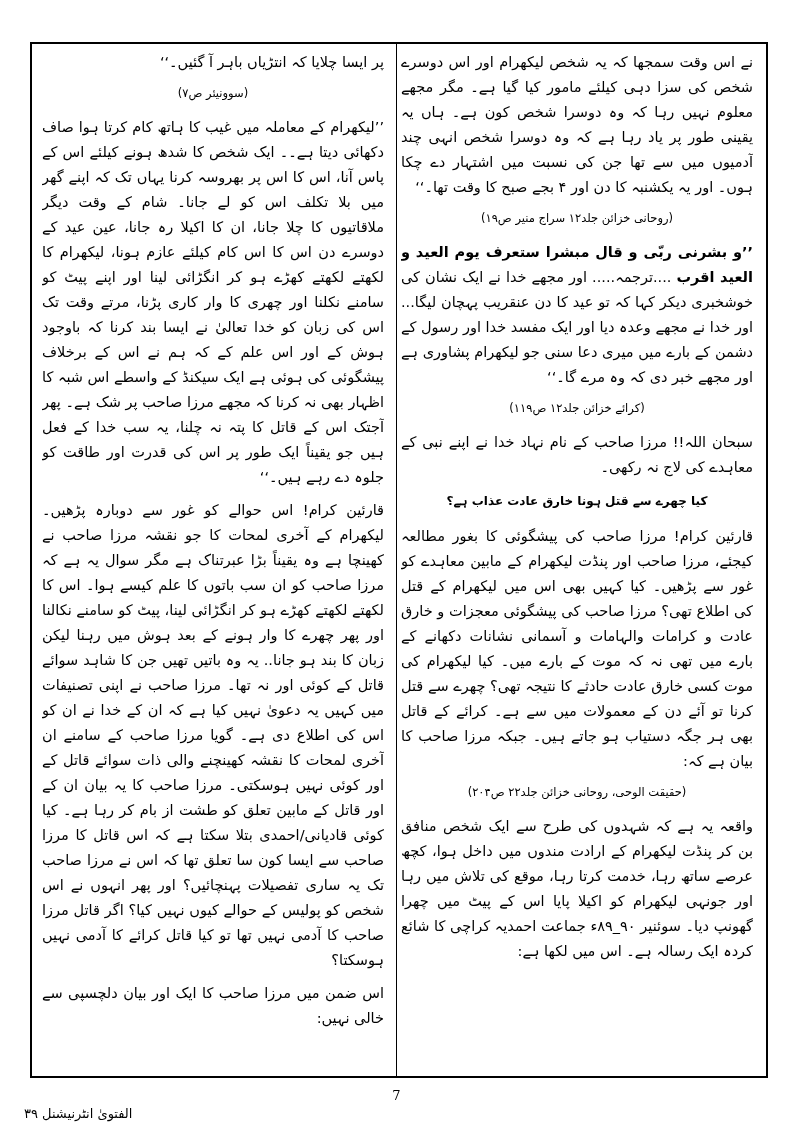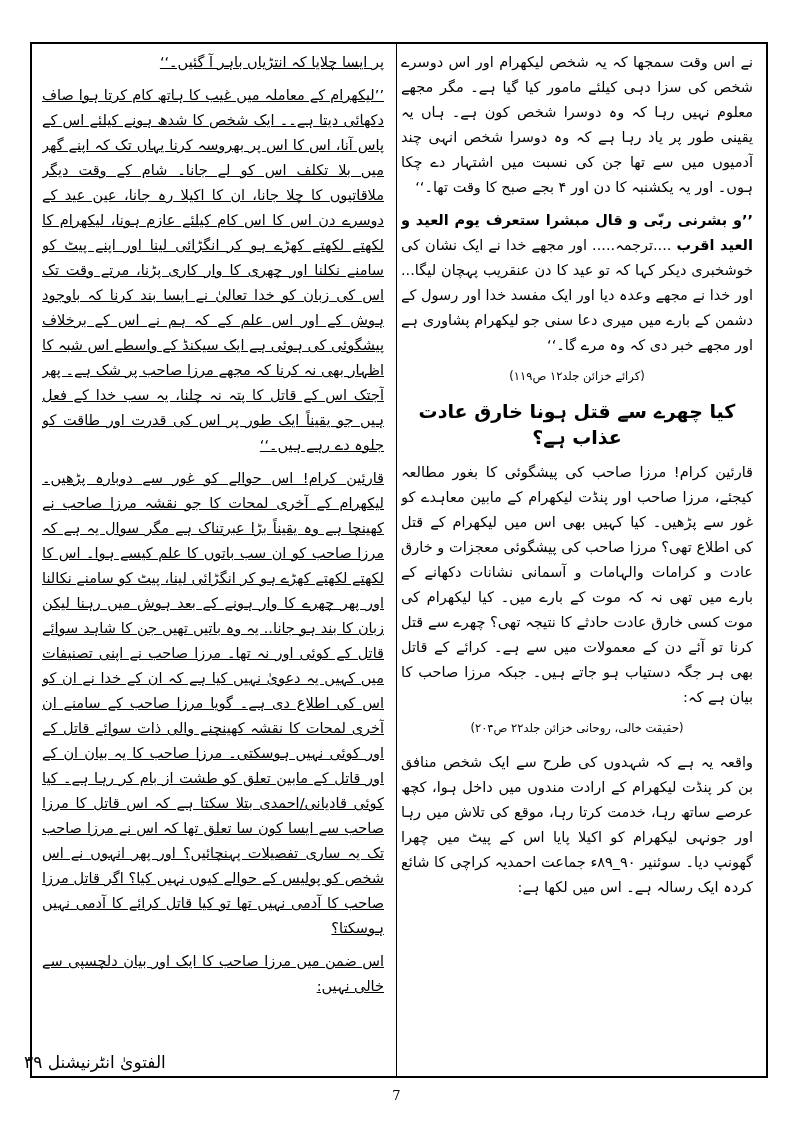--- a/index.html
+++ b/index.html
@@ -26,80 +26,83 @@
   .col{
     position:absolute;top:50px;
     height:1018px;
     overflow:hidden;
     direction:rtl;
     text-align:justify;
     font-size:14.5px;
     line-height:25px;
   }
   .col-right{right:40px;width:352px;}
-  .col-left{left:42px;width:342px;text-decoration:underline;}
+  .col-left{left:42px;width:342px;}
   p.body{margin:0 0 8px 0;text-align:justify;}
   p.body:last-child{margin-bottom:0;}
   .lead{font-weight:bold;}
   .ref{
     display:block;text-align:center;
     font-size:11.5px;line-height:20px;
     margin:0 0 12px 0;
   }
   .heading{
     margin:6px 0 10px 0;
     text-align:center;
     font-weight:bold;
-    font-size:19px;
+    font-size:12px;
     line-height:26px;
   }
   .footer-journal{
-    position:absolute;left:24px;top:1052px;
-    font-size:17px;direction:rtl;text-align:right;
+    position:absolute;left:24px;top:1106px;
+    font-size:13px;direction:rtl;text-align:right;
   }
   .page-number{
     position:absolute;left:0;right:0;top:1088px;
     text-align:center;
     font-family:"DejaVu Serif",serif;
     font-size:13px;direction:ltr;
   }
 </style>
 </head>
 <body>
 
 <div class="page">
 
   <div class="frame"></div>
   <div class="divider"></div>
 
   <div class="col col-right">
     <p class="body">
       <span>نے اس وقت سمجھا کہ یہ شخص لیکھرام اور اس دوسرے شخص کی سزا دہی کیلئے مامور کیا گیا ہے۔ مگر مجھے معلوم نہیں رہا کہ وہ دوسرا شخص کون ہے۔ ہاں یہ یقینی طور پر یاد رہا ہے کہ وہ دوسرا شخص انہی چند آدمیوں میں سے تھا جن کی نسبت میں اشتہار دے چکا ہوں۔ اور یہ یکشنبہ کا دن اور ۴ بجے صبح کا وقت تھا۔‘‘</span>
     </p>
+    <span class="ref">(روحانی خزائن جلد۱۲ سراج منیر ص۱۹)</span>
 
     <p class="body">
       <span class="lead">’’و بشرنی ربّی و قال مبشرا ستعرف یوم العید و العید اقرب</span>
       <span> ....ترجمہ..... اور مجھے خدا نے ایک نشان کی خوشخبری دیکر کہا کہ تو عید کا دن عنقریب پہچان لیگا... اور خدا نے مجھے وعدہ دیا اور ایک مفسد خدا اور رسول کے دشمن کے بارے میں میری دعا سنی جو لیکھرام پشاوری ہے اور مجھے خبر دی کہ وہ مرے گا۔‘‘</span>
     </p>
     <span class="ref">(کرائے خزائن جلد۱۲ ص۱۱۹)</span>
 
+    <p class="body">سبحان اللہ!! مرزا صاحب کے نام نہاد خدا نے اپنے نبی کے معاہدے کی لاج نہ رکھی۔</p>
 
     <h2 class="heading">کیا چھرے سے قتل ہونا خارق عادت عذاب ہے؟</h2>
 
 
     <p class="body">قارئین کرام! مرزا صاحب کی پیشگوئی کا بغور مطالعہ کیجئے، مرزا صاحب اور پنڈت لیکھرام کے مابین معاہدے کو غور سے پڑھیں۔ کیا کہیں بھی اس میں لیکھرام کے قتل کی اطلاع تھی؟ مرزا صاحب کی پیشگوئی معجزات و خارق عادت و کرامات والہامات و آسمانی نشانات دکھانے کے بارے میں تھی نہ کہ موت کے بارے میں۔ کیا لیکھرام کی موت کسی خارق عادت حادثے کا نتیجہ تھی؟ چھرے سے قتل کرنا تو آئے دن کے معمولات میں سے ہے۔ کرائے کے قاتل بھی ہر جگہ دستیاب ہو جاتے ہیں۔ جبکہ مرزا صاحب کا بیان ہے کہ:</p>
 
-    <span class="ref">(حقیقت خالی، روحانی خزائن جلد۲۲ ص۲۰۴)</span>
+    <span class="ref">(حقیقت الوحی، روحانی خزائن جلد۲۲ ص۲۰۴)</span>
 
     <p class="body">واقعہ یہ ہے کہ شہدوں کی طرح سے ایک شخص منافق بن کر پنڈت لیکھرام کے ارادت مندوں میں داخل ہوا، کچھ عرصے ساتھ رہا، خدمت کرتا رہا، موقع کی تلاش میں رہا اور جونہی لیکھرام کو اکیلا پایا اس کے پیٹ میں چھرا گھونپ دیا۔ سوئنیر ۹۰_۸۹ء جماعت احمدیہ کراچی کا شائع کردہ ایک رسالہ ہے۔ اس میں لکھا ہے:</p>
 
   </div>
 
   <div class="col col-left">
     <p class="body">پر ایسا چلایا کہ انتڑیاں باہر آ گئیں۔‘‘</p>
+    <span class="ref">(سوونیئر ص۷)</span>
 
     <p class="body">’’لیکھرام کے معاملہ میں غیب کا ہاتھ کام کرتا ہوا صاف دکھائی دیتا ہے۔۔ ایک شخص کا شدھ ہونے کیلئے اس کے پاس آنا، اس کا اس پر بھروسہ کرنا یہاں تک کہ اپنے گھر میں بلا تکلف اس کو لے جانا۔ شام کے وقت دیگر ملاقاتیوں کا چلا جانا، ان کا اکیلا رہ جانا، عین عید کے دوسرے دن اس کا اس کام کیلئے عازم ہونا، لیکھرام کا لکھتے لکھتے کھڑے ہو کر انگڑائی لینا اور اپنے پیٹ کو سامنے نکلنا اور چھری کا وار کاری پڑنا، مرتے وقت تک اس کی زبان کو خدا تعالیٰ نے ایسا بند کرنا کہ باوجود ہوش کے اور اس علم کے کہ ہم نے اس کے برخلاف پیشگوئی کی ہوئی ہے ایک سیکنڈ کے واسطے اس شبہ کا اظہار بھی نہ کرنا کہ مجھے مرزا صاحب پر شک ہے۔ پھر آجتک اس کے قاتل کا پتہ نہ چلنا، یہ سب خدا کے فعل ہیں جو یقیناً ایک طور پر اس کی قدرت اور طاقت کو جلوہ دے رہے ہیں۔‘‘</p>
 
     <p class="body">قارئین کرام! اس حوالے کو غور سے دوبارہ پڑھیں۔ لیکھرام کے آخری لمحات کا جو نقشہ مرزا صاحب نے کھینچا ہے وہ یقیناً بڑا عبرتناک ہے مگر سوال یہ ہے کہ مرزا صاحب کو ان سب باتوں کا علم کیسے ہوا۔ اس کا لکھتے لکھتے کھڑے ہو کر انگڑائی لینا، پیٹ کو سامنے نکالنا اور پھر چھرے کا وار ہونے کے بعد ہوش میں رہنا لیکن زبان کا بند ہو جانا.. یہ وہ باتیں تھیں جن کا شاہد سوائے قاتل کے کوئی اور نہ تھا۔ مرزا صاحب نے اپنی تصنیفات میں کہیں یہ دعویٰ نہیں کیا ہے کہ ان کے خدا نے ان کو اس کی اطلاع دی ہے۔ گویا مرزا صاحب کے سامنے ان آخری لمحات کا نقشہ کھینچنے والی ذات سوائے قاتل کے اور کوئی نہیں ہوسکتی۔ مرزا صاحب کا یہ بیان ان کے اور قاتل کے مابین تعلق کو طشت از بام کر رہا ہے۔ کیا کوئی قادیانی/احمدی بتلا سکتا ہے کہ اس قاتل کا مرزا صاحب سے ایسا کون سا تعلق تھا کہ اس نے مرزا صاحب تک یہ ساری تفصیلات پہنچائیں؟ اور پھر انہوں نے اس شخص کو پولیس کے حوالے کیوں نہیں کیا؟ اگر قاتل مرزا صاحب کا آدمی نہیں تھا تو کیا قاتل کرائے کا آدمی نہیں ہوسکتا؟</p>
 
     <p class="body">اس ضمن میں مرزا صاحب کا ایک اور بیان دلچسپی سے خالی نہیں:</p>
 
   </div>
 
   <div class="footer-journal">الفتویٰ انٹرنیشنل ۳۹</div>

